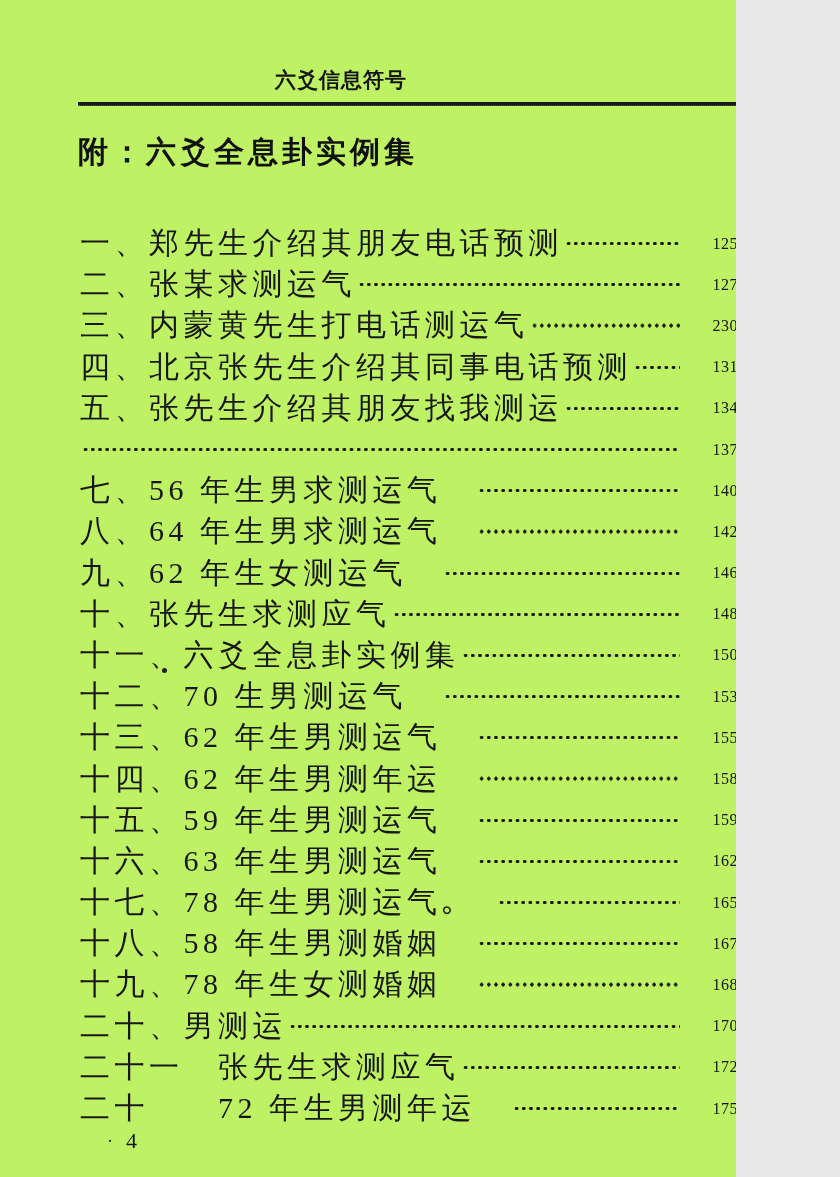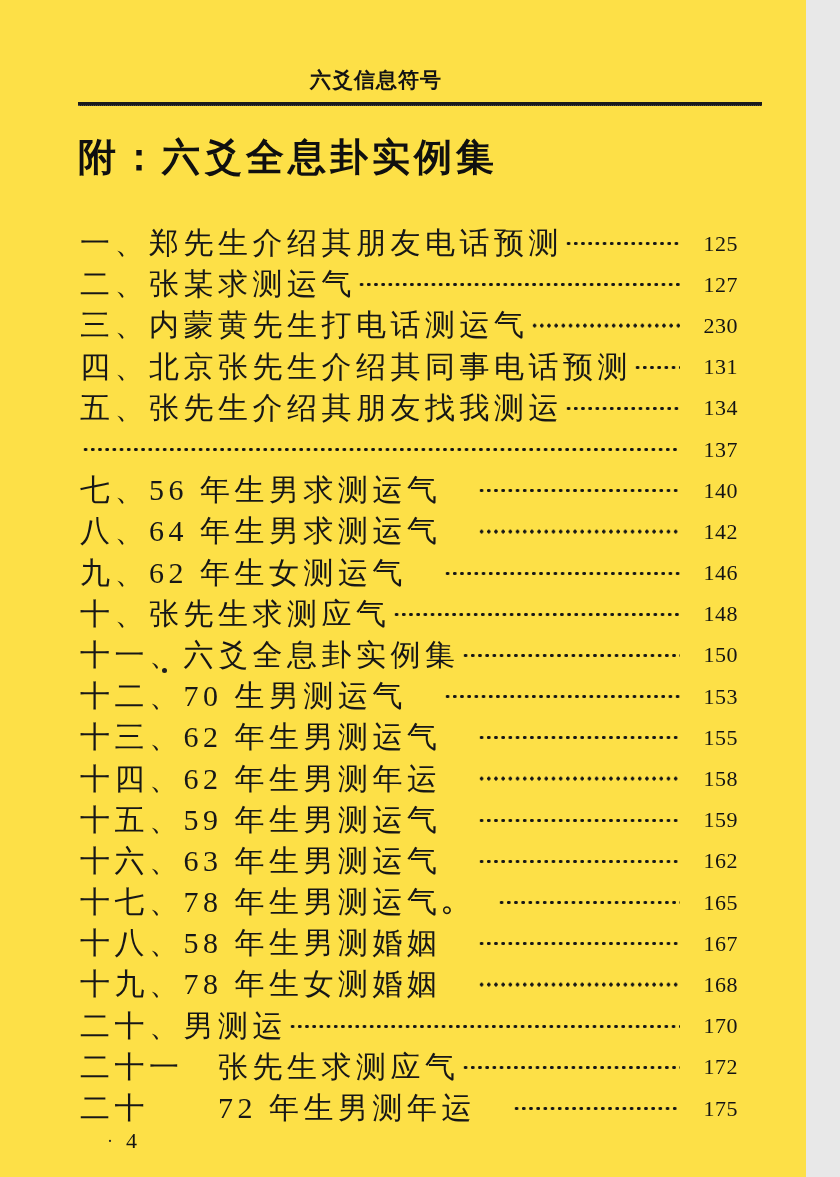--- a/index.html
+++ b/index.html
@@ -1,19 +1,19 @@
 <!DOCTYPE html>
 <html><head>
 <meta charset="utf-8">
 <style>
   html,body{margin:0;padding:0;background:#e8e8e8;}
   .page{
     position:relative;
-    width:806px;height:1177px;
-    background:#fde047;
+    width:736px;height:1177px;
+    background:#bef264;
     color:#161616;
     overflow:hidden;
     font-family:"Liberation Serif","DejaVu Serif",serif;
   }
   
   .running-head{
     position:absolute;top:66px;left:0;width:100%;
     text-align:center;
   }
   .running-head span{
@@ -24,21 +24,21 @@
   
   .head-rule{
     position:absolute;top:102px;left:78px;width:684px;height:3px;
     background:#1b1b1b;
     border-bottom:1px dotted #4a4a4a;
   }
   
   .section-title{
     position:absolute;top:132px;left:78px;margin:0;
     font-family:Liberation Serif, serif;
-    font-weight:900;font-size:38px;letter-spacing:4px;color:#101010;
+    font-weight:900;font-size:30px;letter-spacing:4px;color:#101010;
     white-space:nowrap;
   }
   
   .toc{
     position:absolute;top:223px;left:80px;width:658px;
   }
   .toc-row{
     display:flex;align-items:center;height:41.2px;
   }
   .toc-title{
@@ -48,21 +48,21 @@
   .leader{
     flex:1 1 auto;height:100%;
     margin:0 12px 0 2px;
     background-image:radial-gradient(circle,#161616 1.55px,rgba(0,0,0,0) 1.9px);
     background-size:7.2px 100%;
     background-repeat:repeat-x;
     background-position:0 center;
   }
   .toc-page{
     flex:0 0 auto;min-width:46px;text-align:right;
-    font-size:22px;letter-spacing:0.5px;color:#141414;
+    font-size:16px;letter-spacing:0.5px;color:#141414;
   }
   
   .footer{
     position:absolute;top:1128px;left:107px;
     display:flex;align-items:center;
   }
   .footer-marker{
     font-size:18px;line-height:1;color:#2a2a2a;
   }
   .footer-page{

